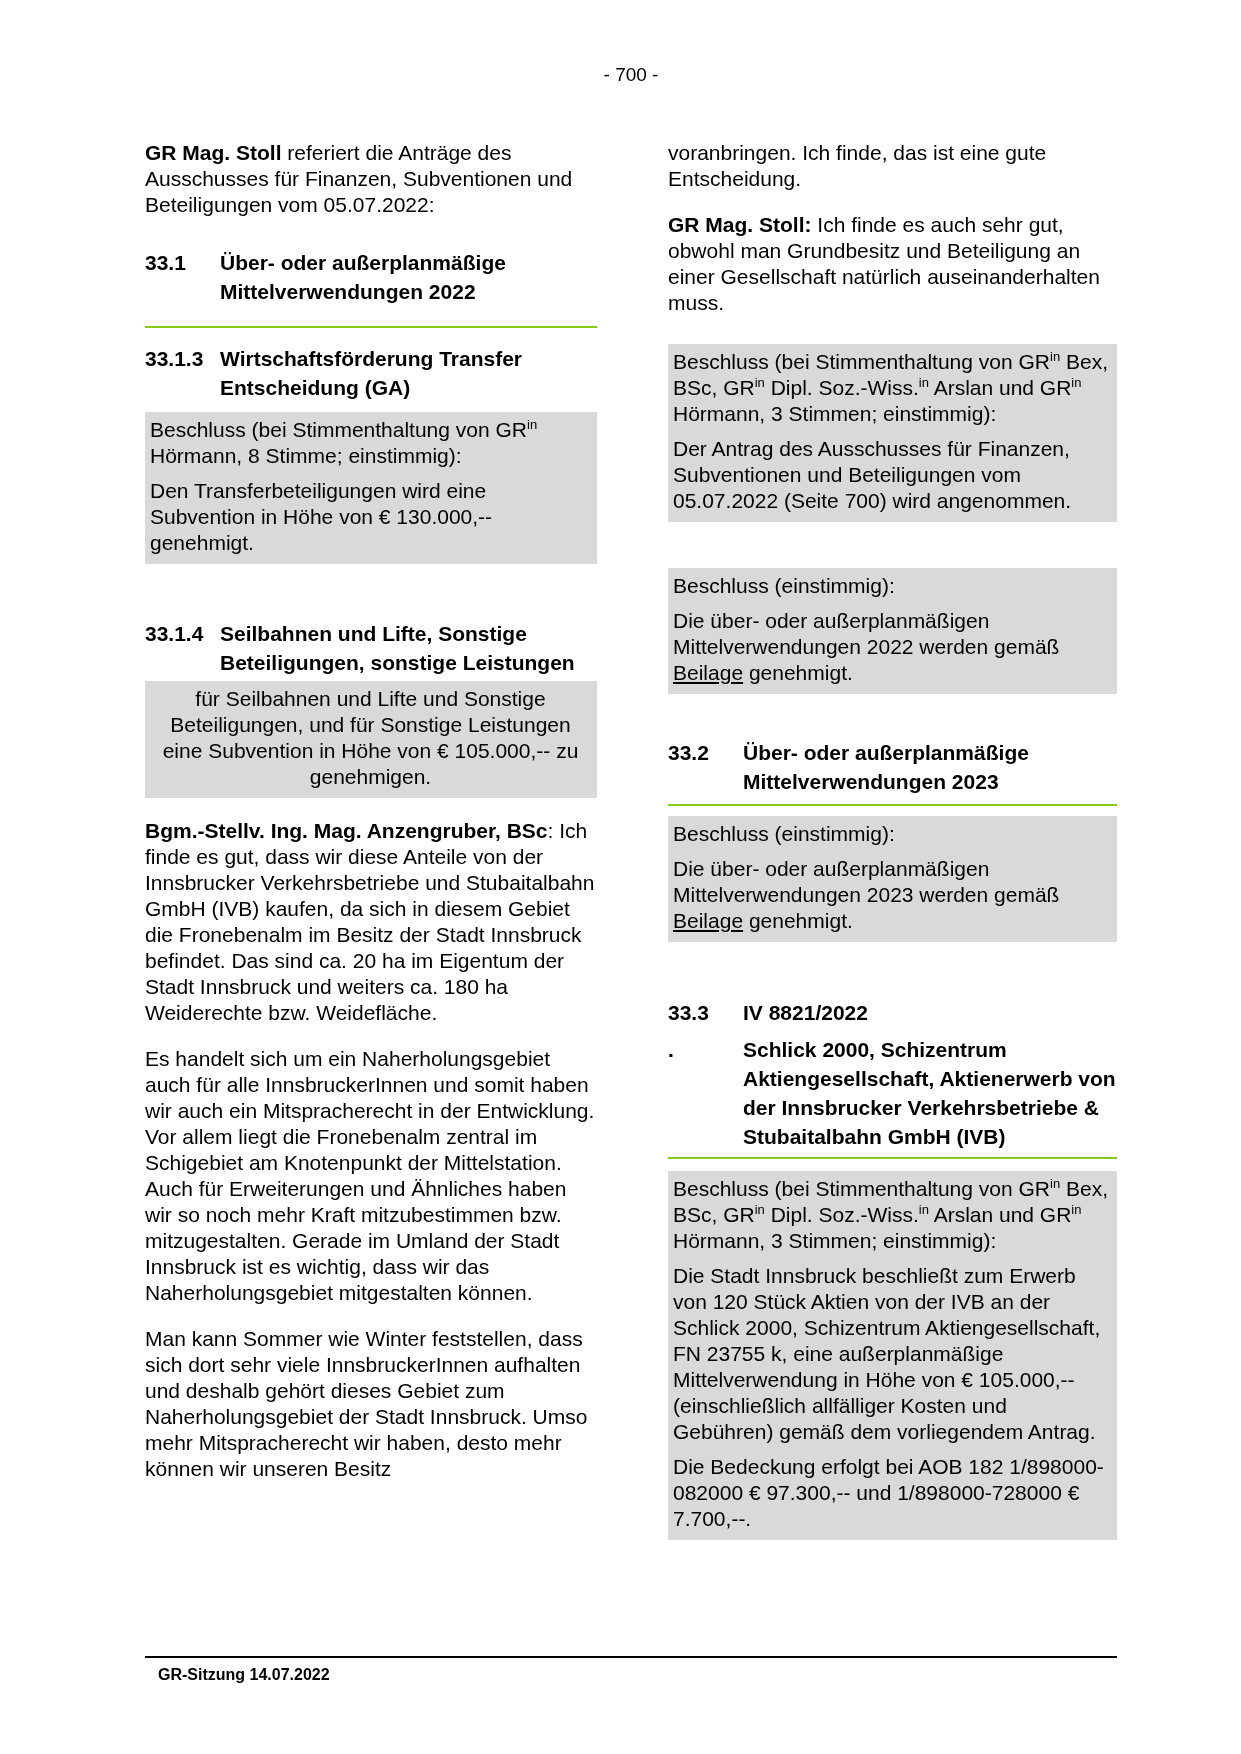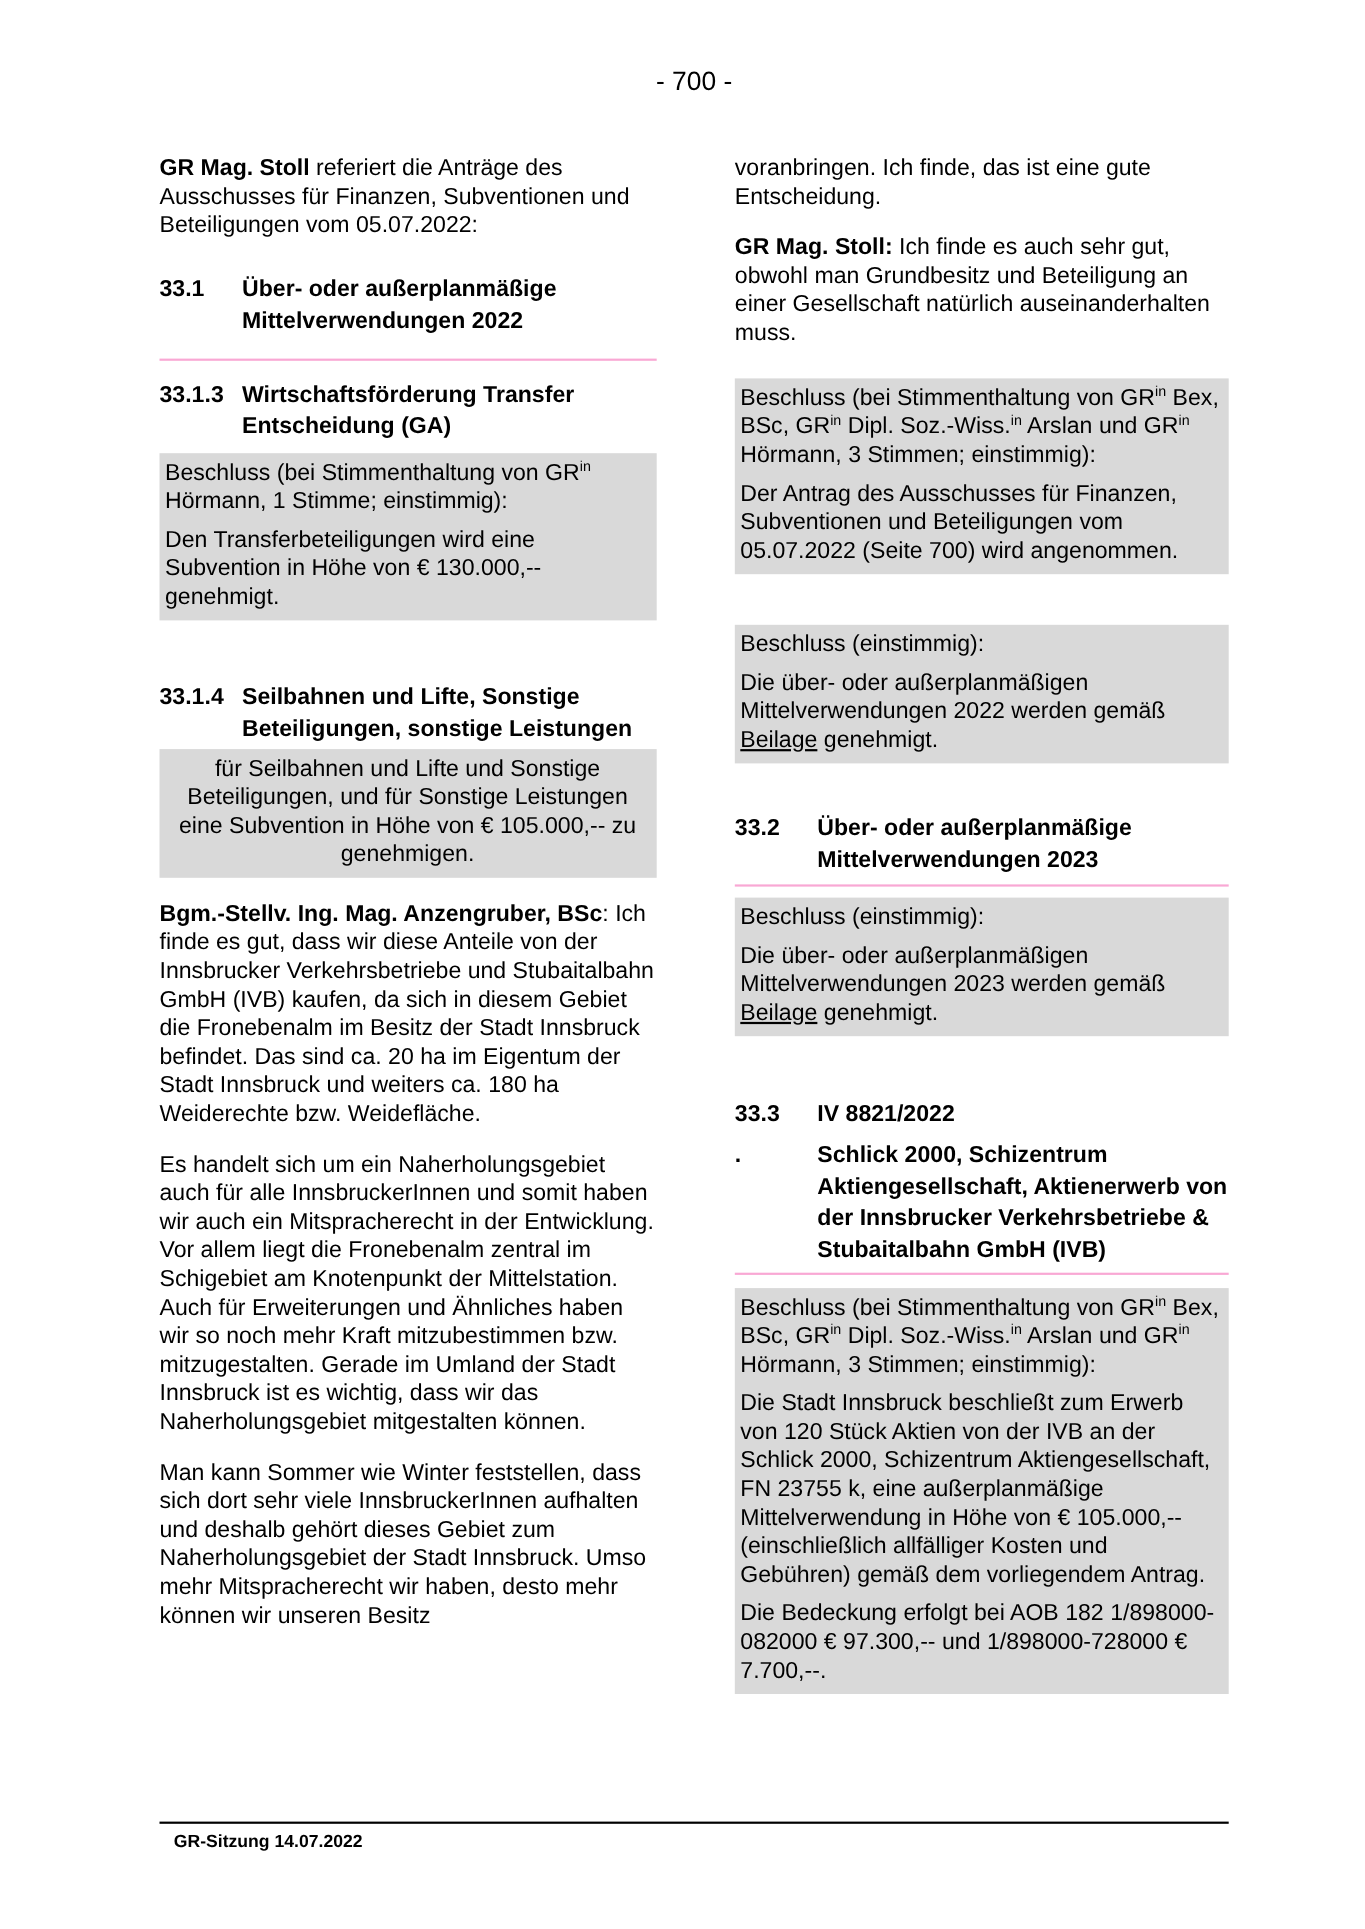--- a/index.html
+++ b/index.html
@@ -2,29 +2,29 @@
 <html lang="de"><head>
 <meta charset="utf-8">
 <style>
   html,body{margin:0;padding:0;}
   body{
     width:1241px;height:1754px;background:#ffffff;color:#000;
     font-family:"Liberation Sans","DejaVu Sans",sans-serif;
     -webkit-font-smoothing:antialiased;
   }
   .page{position:relative;width:1241px;height:1754px;overflow:hidden;background:#fff;}
-  .pageno{position:absolute;top:62px;left:145px;width:972px;text-align:center;font-size:24px;line-height:26px;}
+  .pageno{position:absolute;top:62px;left:145px;width:972px;text-align:center;font-size:19px;line-height:26px;}
   .col{position:absolute;top:140px;font-size:21px;line-height:26px;}
   .col-left{left:145px;width:452px;}
   .col-right{left:668px;width:449px;}
   p.body{margin:20px 0 0 0;hyphens:auto;-webkit-hyphens:auto;}
   p.first{margin-top:0;}
   .heading{font-weight:bold;line-height:29px;display:grid;grid-template-columns:75px 1fr;font-size:21px;}
   .heading .htext{hyphens:auto;-webkit-hyphens:auto;}
-  .ruled{border-bottom:2px solid #f9a8d4;}
+  .ruled{border-bottom:2px solid #84cc16;}
   .graybox{background:#d9d9d9;padding:5px 6px 8px 5px;}
   .graybox p{margin:9px 0 0 0;hyphens:auto;-webkit-hyphens:auto;}
   .graybox p.first{margin-top:0;}
   sup{font-size:13px;line-height:0;vertical-align:super;}
   u{text-decoration:underline;}
   b{font-weight:bold;}
   .mt-h331{margin-top:30px;padding-bottom:20px;}
   .mt-h3313{margin-top:16px;}
   .mt-box1{margin-top:10px;}
   .mt-h3314{margin-top:55px;}
@@ -54,21 +54,21 @@
       <span class="hnum">33.1</span>
       <span class="htext">Über- oder außerplanmäßige Mittelverwendungen 2022</span>
     </div>
 
     <div class="heading mt-h3313">
       <span class="hnum">33.1.3</span>
       <span class="htext">Wirtschaftsförderung Transfer Entscheidung (GA)</span>
     </div>
 
     <div class="graybox mt-box1">
-      <p class="first"><span>Beschluss (bei Stimmenthaltung von GR</span><sup>in</sup><span> Hörmann, 1 Stimme; einstimmig):</span></p>
+      <p class="first"><span>Beschluss (bei Stimmenthaltung von GR</span><sup>in</sup><span> Hörmann, 8 Stimme; einstimmig):</span></p>
       <p>Den Transferbeteiligungen wird eine Subvention in Höhe von € 130.000,-- genehmigt.</p>
     </div>
 
     <div class="heading mt-h3314">
       <span class="hnum">33.1.4</span>
       <span class="htext">Seilbahnen und Lifte, Sonstige Beteiligungen, sonstige Leistungen</span>
     </div>
 
 
     <div class="graybox mt-box2">

